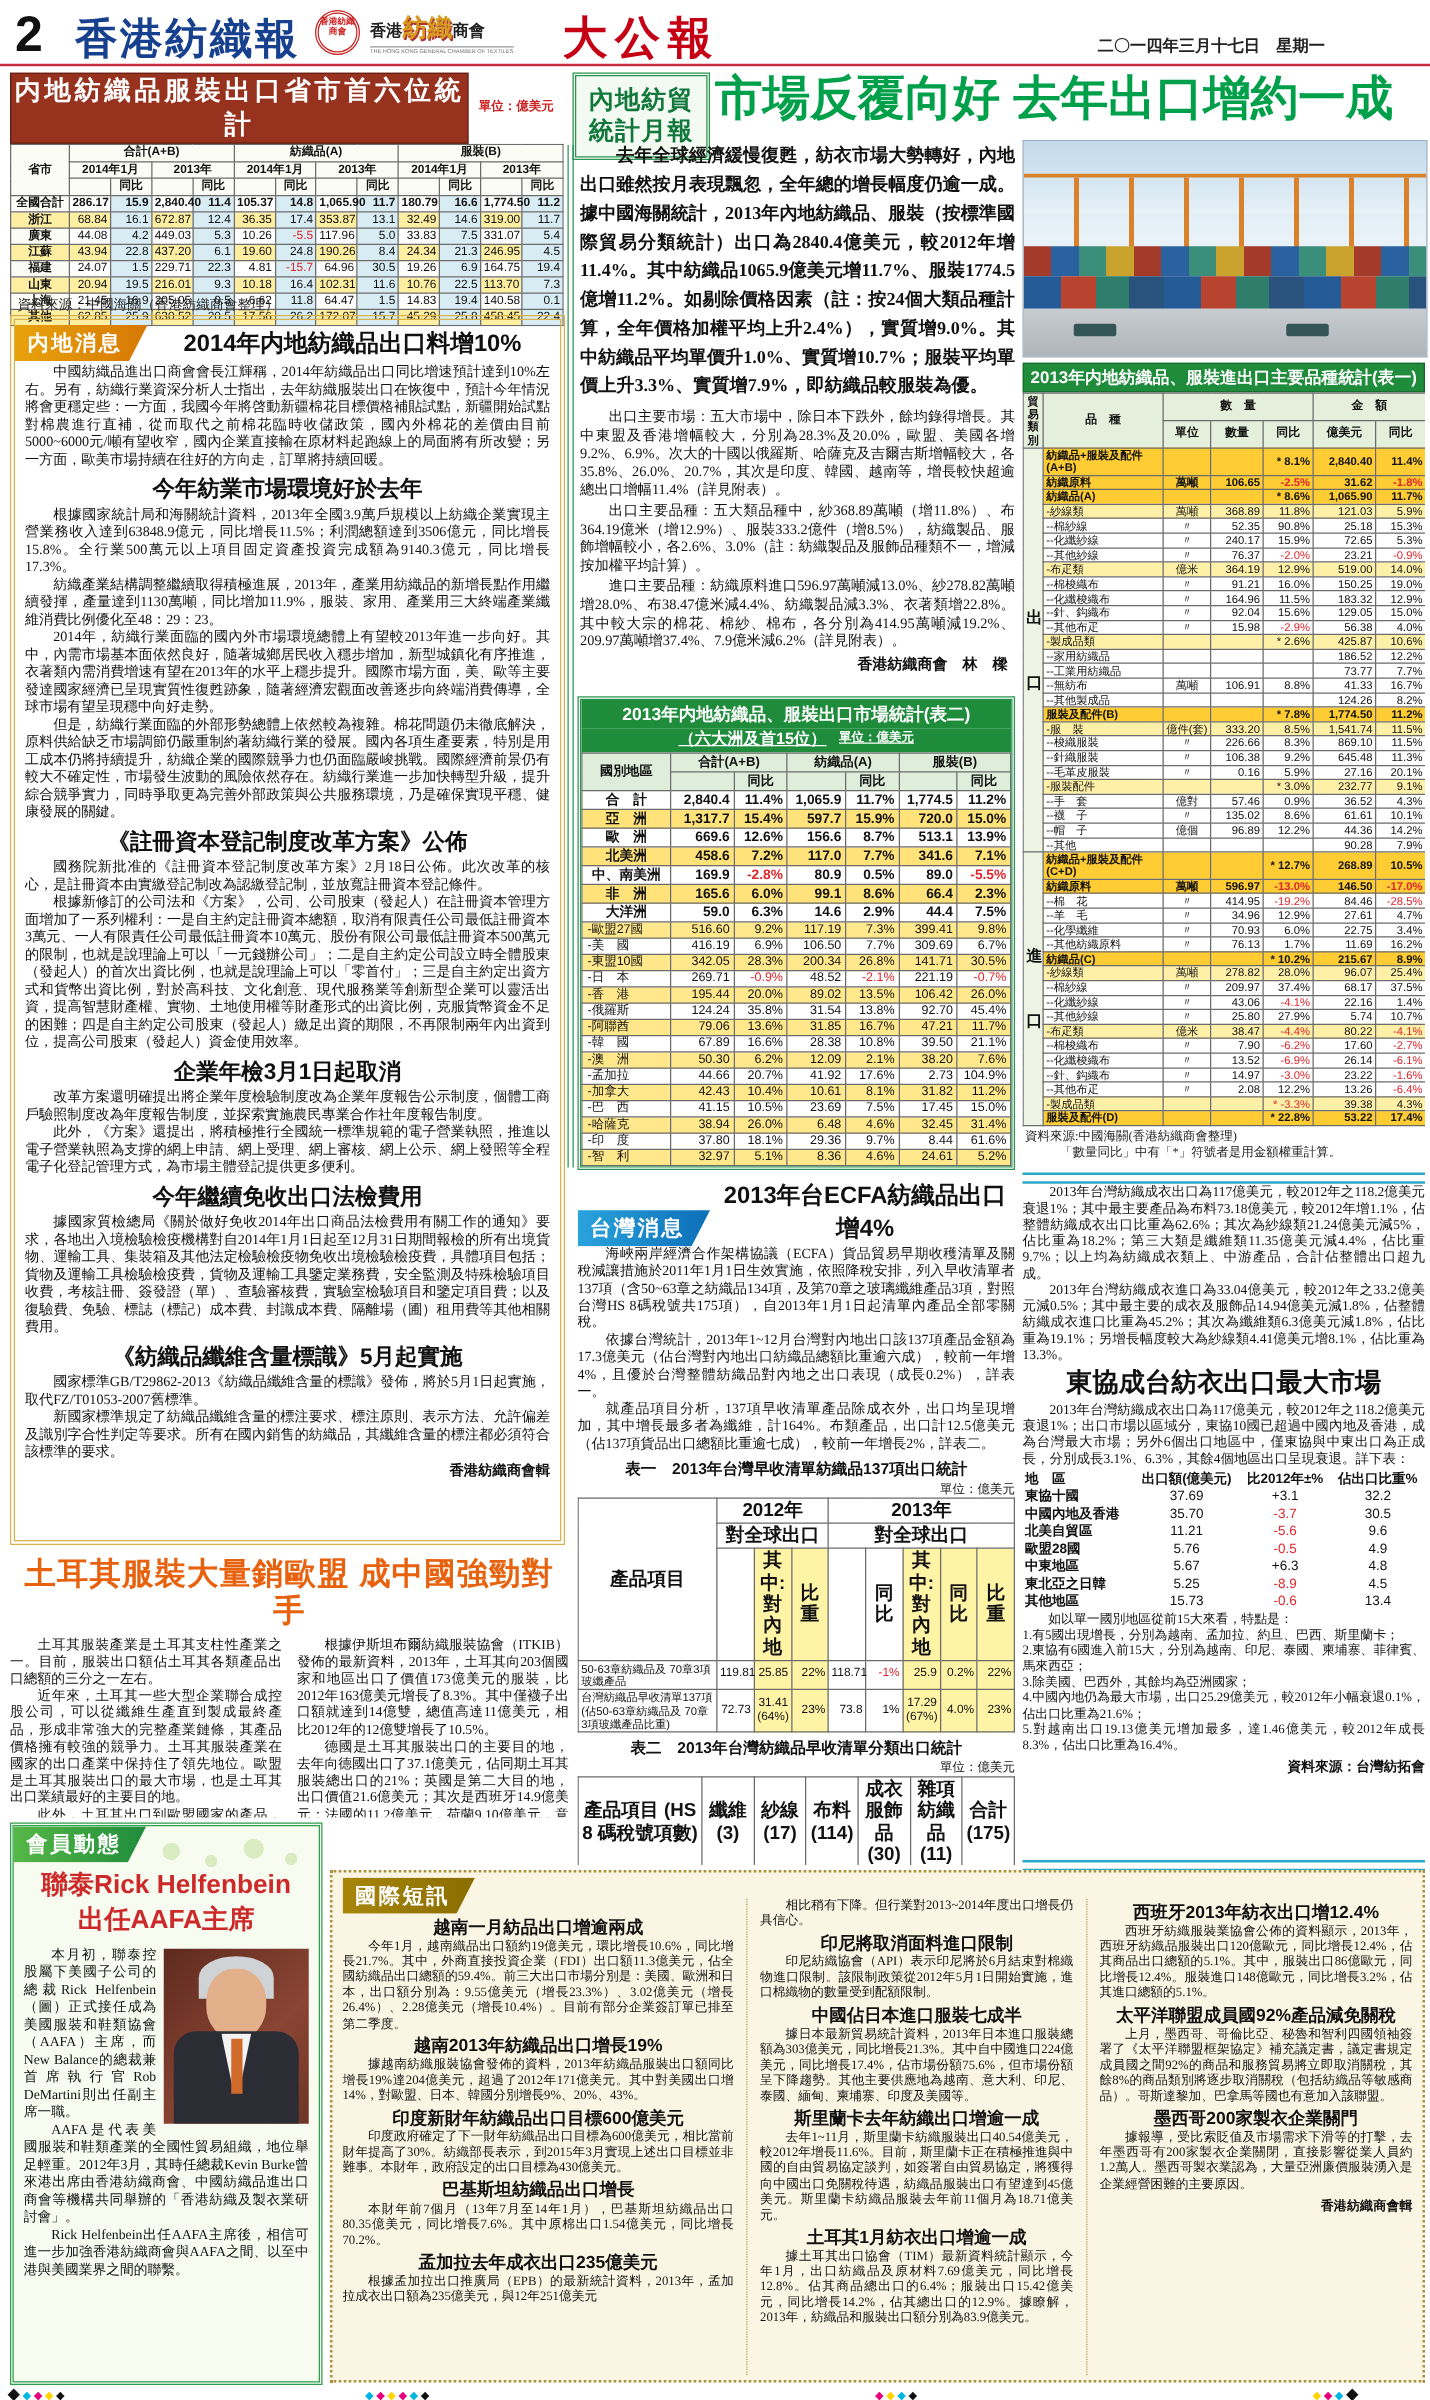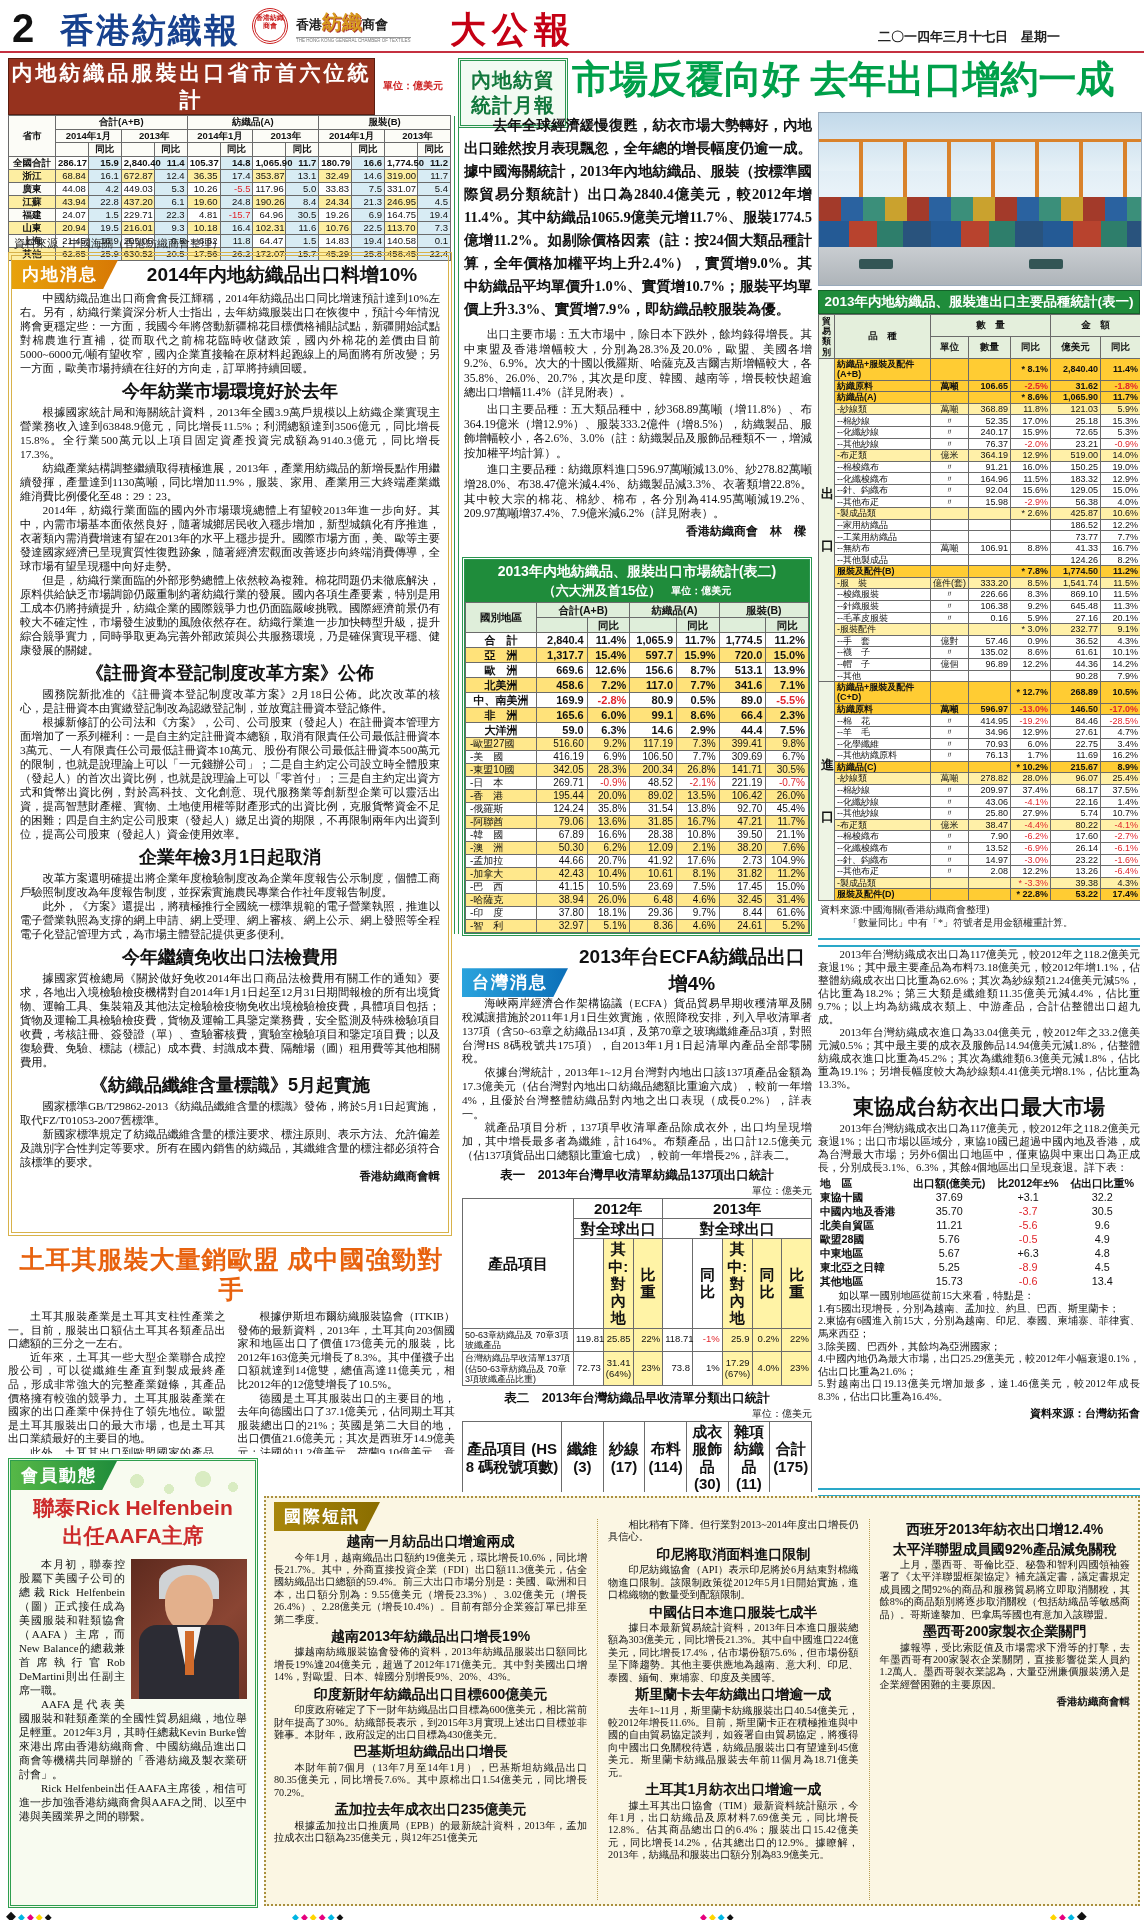--- a/index.html
+++ b/index.html
@@ -73,21 +73,21 @@
   .t1 tr.sec td{background:#ffcc33;font-weight:bold;}
   .t1 tr.sub td{background:#fff0a8;font-weight:normal;}
   .t1 td.vert{background:#eef4e4;text-align:center;vertical-align:middle;font:bold 13px "Liberation Sans",sans-serif;}
   .t1 td.vert span{display:block;margin:34px 0;}
   .t1 tr.sec td.vert,.t1 tr.sub td.vert{background:#eef4e4;font-weight:bold;}
   .t1src{font:10px/1.3 "Liberation Serif",serif;color:#222;padding:2px 0 0 2px;}
   
   .mkt{left:462px;top:557px;width:350px;border:3px double #2a9550;background:#fff;box-sizing:border-box;}
   .mkt-title{background:#1f8c3b;color:#fff;text-align:center;font:bold 14px/1.35 "Liberation Sans",sans-serif;padding:2px 0;}
   .mkt-sub{display:flex;justify-content:center;gap:10px;background:#1f8c3b;color:#fff;
-      font:bold 13px/1.2 "Liberation Sans",sans-serif;padding:0 4px 3px;}
+      font:bold 13px/1.2 "Liberation Sans",sans-serif;padding:0 4px 3px;text-decoration:underline;}
   .mkt-sub .u{font:bold 10px/1.6 "Liberation Sans",sans-serif;}
   .mt{width:100%;font-size:10px;table-layout:fixed;}
   .mt th{background:#dfeeda;font-size:10.5px;padding:1px;}
   .mt td{text-align:right;padding-right:3px;height:12px;}
   .mt td.nm{text-align:center;padding:0;}
   .mt tr.cont td{font-weight:bold;font-size:11px;height:14px;}
   .mt tr.y td{background:#ffe27a;}
   .mt tr.ctry td{background:#fff;}
   .mt tr.ctry.y td{background:#ffe88c;}
   .mt tr.ctry td.nm{text-align:left;padding-left:4px;}
@@ -438,21 +438,21 @@
             <td class="un">萬噸</td>
             <td class="qt">368.89</td>
             <td class="qy">11.8%</td>
             <td class="am">121.03</td>
             <td class="ay">5.9%</td>
           </tr>
           <tr class="det">
             <td class="nm">--棉紗線</td>
             <td class="un">〃</td>
             <td class="qt">52.35</td>
-            <td class="qy">17.0%</td>
+            <td class="qy">90.8%</td>
             <td class="am">25.18</td>
             <td class="ay">15.3%</td>
           </tr>
           <tr class="det">
             <td class="nm">--化纖紗線</td>
             <td class="un">〃</td>
             <td class="qt">240.17</td>
             <td class="qy">15.9%</td>
             <td class="am">72.65</td>
             <td class="ay">5.3%</td>
@@ -1333,20 +1333,21 @@
             <p class="news-p">據日本最新貿易統計資料，2013年日本進口服裝總額為303億美元，同比增長21.3%。其中自中國進口224億美元，同比增長17.4%，佔市場份額75.6%，但市場份額呈下降趨勢。其他主要供應地為越南、意大利、印尼、泰國、緬甸、柬埔寨、印度及美國等。</p>
             <h4 class="news-h">斯里蘭卡去年紡織出口增逾一成</h4>
             <p class="news-p">去年1~11月，斯里蘭卡紡織服裝出口40.54億美元，較2012年增長11.6%。目前，斯里蘭卡正在積極推進與中國的自由貿易協定談判，如簽署自由貿易協定，將獲得向中國出口免關稅待遇，紡織品服裝出口有望達到45億美元。斯里蘭卡紡織品服裝去年前11個月為18.71億美元。</p>
             <h4 class="news-h">土耳其1月紡衣出口增逾一成</h4>
             <p class="news-p">據土耳其出口協會（TIM）最新資料統計顯示，今年1月，出口紡織品及原材料7.69億美元，同比增長12.8%。佔其商品總出口的6.4%；服裝出口15.42億美元，同比增長14.2%，佔其總出口的12.9%。據瞭解，2013年，紡織品和服裝出口額分別為83.9億美元。</p>
           </div>
       </div>
       <div class="ic">
         <div>
             <h4 class="news-h">西班牙2013年紡衣出口增12.4%</h4>
+            <p class="news-p">西班牙紡織服裝業協會公佈的資料顯示，2013年，西班牙紡織品服裝出口120億歐元，同比增長12.4%，佔其商品出口總額的5.1%。其中，服裝出口86億歐元，同比增長12.4%。服裝進口148億歐元，同比增長3.2%，佔其進口總額的5.1%。</p>
             <h4 class="news-h">太平洋聯盟成員國92%產品減免關稅</h4>
             <p class="news-p">上月，墨西哥、哥倫比亞、秘魯和智利四國領袖簽署了《太平洋聯盟框架協定》補充議定書，議定書規定成員國之間92%的商品和服務貿易將立即取消關稅，其餘8%的商品類別將逐步取消關稅（包括紡織品等敏感商品）。哥斯達黎加、巴拿馬等國也有意加入該聯盟。</p>
             <h4 class="news-h">墨西哥200家製衣企業關門</h4>
             <p class="news-p">據報導，受比索貶值及市場需求下滑等的打擊，去年墨西哥有200家製衣企業關閉，直接影響從業人員約1.2萬人。墨西哥製衣業認為，大量亞洲廉價服裝湧入是企業經營困難的主要原因。</p>
           </div>
         <div class="intl-byline">香港紡織商會輯</div>
       </div>
     </div>
   </div>
 

